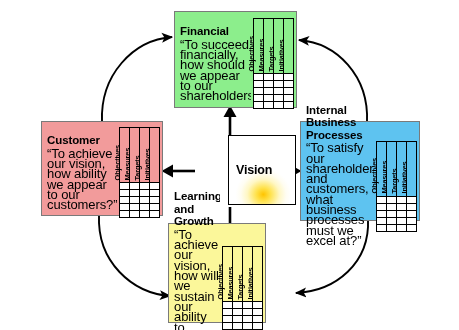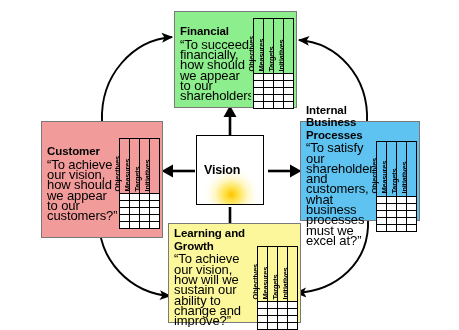--- a/index.html
+++ b/index.html
@@ -111,20 +111,21 @@
   #vision {
     position: absolute;
     z-index: 3;
     box-sizing: border-box;
     border: 1.5px solid #000;
     background: radial-gradient(ellipse 42% 38% at 52% 86%, #ffc400 0%, #ffe24d 26%, #fff7c4 58%, #fffdf2 82%, #ffffff 100%);
     display: flex;
     align-items: center;
     justify-content: flex-start;
     padding-left: 7px;
+    margin-left: 32px;
   }
   #vision .vtext {
     font-weight: bold;
     font-size: 12.5px;
     line-height: 14px;
     color: #000;
     letter-spacing: -0.2px;
   }
 
   
@@ -217,24 +218,24 @@
         </div>
       <div class="cellrow">
           <div class="cell"></div>
           <div class="cell"></div>
           <div class="cell"></div>
           <div class="cell"></div>
         </div>
     </div>
   </div>
 
-  <div class="persp" style="left:41px; top:121px; width:122px; height:117px; background:#f29b9b;">
+  <div class="persp" style="left:41px; top:121px; width:122px; height:95px; background:#f29b9b;">
     <div class="textcol">
       <div class="ptitle">Customer</div>
-      <div class="pquestion">“To achieve our vision, how should we appear to our customers?”</div>
+      <div class="pquestion">“To achieve our vision, how ability we appear to our customers?”</div>
     </div>
     <div class="grid">
       <div class="hdrrow">
         <div class="hdr">
             <span>Objectives</span>
           </div>
         <div class="hdr">
             <span>Measures</span>
           </div>
         <div class="hdr">
@@ -323,21 +324,21 @@
         </div>
       <div class="cellrow">
           <div class="cell"></div>
           <div class="cell"></div>
           <div class="cell"></div>
           <div class="cell"></div>
         </div>
     </div>
   </div>
 
-  <div class="persp" style="left:168px; top:223px; width:133px; height:100px; background:#fbf79a;">
+  <div class="persp" style="left:168px; top:223px; width:98px; height:100px; background:#fbf79a;">
     <div class="textcol">
       <div class="ptitle">Learning and Growth</div>
       <div class="pquestion">“To achieve our vision, how will we sustain our ability to change and improve?”</div>
     </div>
     <div class="grid" style="margin-top:22px;">
       <div class="hdrrow">
         <div class="hdr">
             <span>Objectives</span>
           </div>
         <div class="hdr">

